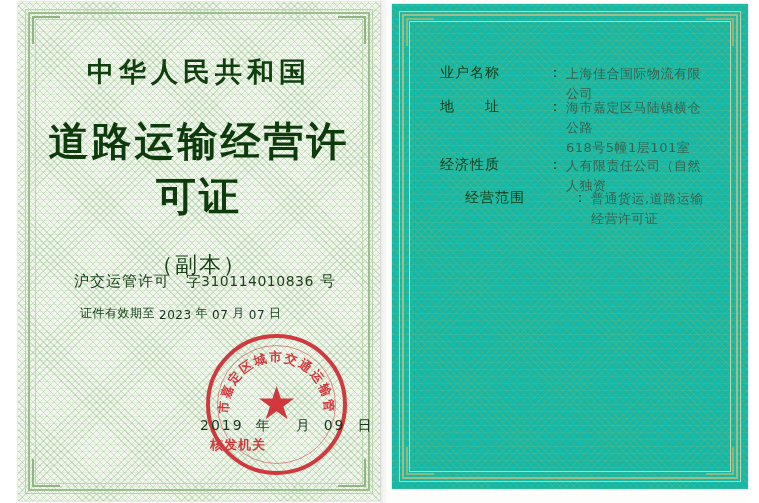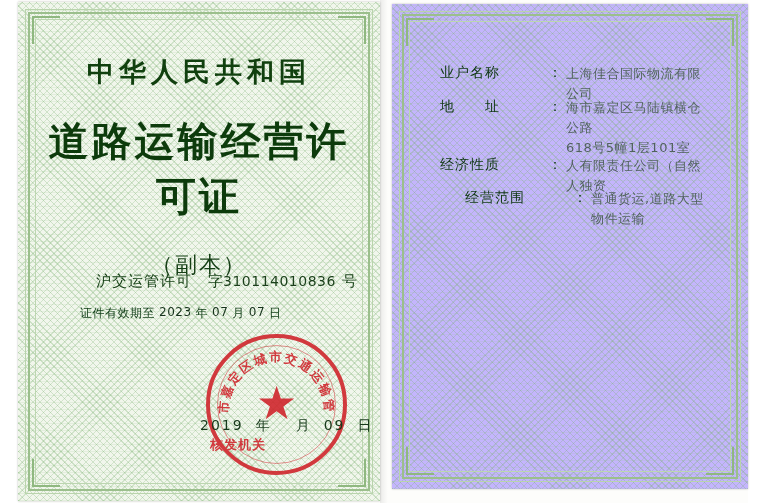--- a/index.html
+++ b/index.html
@@ -32,21 +32,21 @@
     width: 362px;
     height: 499px;
     background: #f1f6ec;
     box-shadow: 0 0 2px rgba(0,0,0,.25);
   }
   .page-right {
     left: 392px;
     top: 4px;
     width: 356px;
     height: 485px;
-    background: #c4b5fd;
+    background: #14b8a6;
     box-shadow: 0 0 2px rgba(0,0,0,.25);
   }
   
   .texture {
     position: absolute;
     inset: 0;
     background-image:
       repeating-linear-gradient(45deg, rgba(120,175,110,.30) 0 1px, rgba(255,255,255,0) 1px 5px),
       repeating-linear-gradient(-45deg, rgba(120,175,110,.26) 0 1px, rgba(255,255,255,0) 1px 5px),
       repeating-linear-gradient(0deg, rgba(150,195,140,.16) 0 1px, rgba(255,255,255,0) 1px 7px);
@@ -112,37 +112,37 @@
     position: absolute;
     left: 34px;
     right: 30px;
     top: 248px;
     display: flex;
     align-items: baseline;
     font-family: "DejaVu Sans", "Liberation Sans", sans-serif;
     font-size: 15px;
     color: #133d13;
   }
-  .licence-line .lbl { letter-spacing: 1px; white-space: nowrap; padding-left: 22px; }
+  .licence-line .lbl { letter-spacing: 1px; white-space: nowrap; }
   .licence-line .zi { margin-left: 16px; }
   .licence-line .num {
     flex: 1;
     text-align: center;
     font-size: 14px;
     letter-spacing: .5px;
     color: #1b3f1b;
   }
   .licence-line .hao { margin-left: 6px; }
 
   .valid-line {
     position: absolute;
     left: 40px;
     top: 281px;
     display: flex;
-    align-items: flex-start;
+    align-items: flex-end;
     font-family: "DejaVu Sans", "Liberation Sans", sans-serif;
     font-size: 12px;
     color: #14401a;
     letter-spacing: .5px;
   }
   .valid-line span { margin-right: 4px; }
   .valid-line .v { color: #16321c; }
 
   .date-bottom {
     position: absolute;
@@ -359,19 +359,19 @@
 
       <div class="field f3">
         <span class="flabel">经济性质</span>
         <span class="colon">：</span>
         <span class="fvalue">人有限责任公司（自然人独资</span>
       </div>
 
       <div class="field f4">
         <span class="flabel">经营范围</span>
         <span class="colon">：</span>
-        <span class="fvalue">普通货运,道路大型物件运输</span>
+        <span class="fvalue">普通货运,道路运输经营许可证</span>
       </div>
 
     </div>
   </div>
 
 </div>
 
 </body></html>

